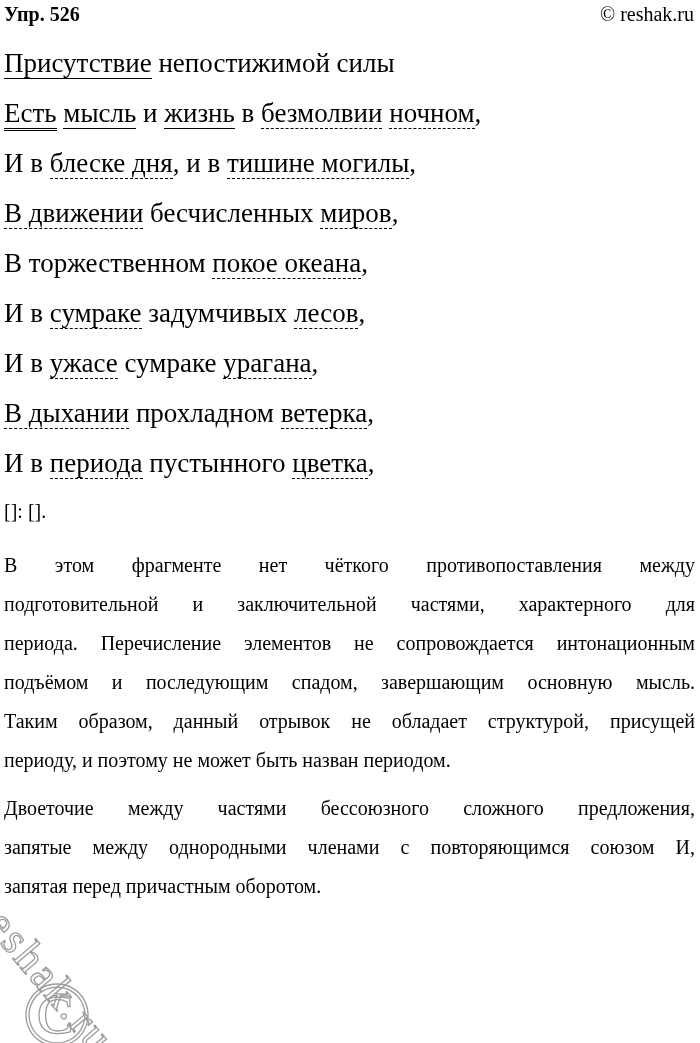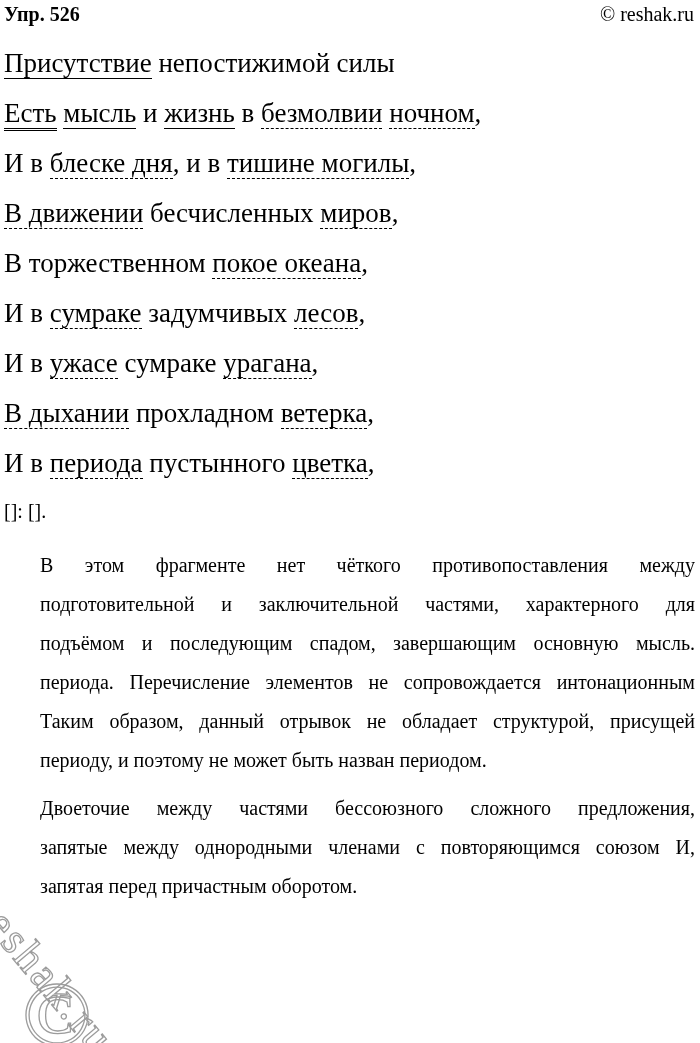--- a/index.html
+++ b/index.html
@@ -24,21 +24,21 @@
   .u-solid  { border-bottom: 1px solid #000; }
   .u-double { border-bottom: 3px double #000; }
   .u-dashed { border-bottom: 1px dashed #000; }
 
   .scheme { margin-left: 4px; font-size: 20px; line-height: 46px; height: 46px; }
 
   .answer { margin: 12px 5px 0 4px; font-size: 20px; }
   .answer p { margin: 0 0 9px 0; }
   .ans-line {
     display: block; line-height: 39px;
-    text-align: justify; text-align-last: justify; margin-left: 36px;
+    text-align: justify; text-align-last: justify;
   }
   .ans-line.last { text-align: right; text-align-last: left; }
 
   .watermark-text {
     position: absolute; left: 4px; top: 886px; z-index: 0;
     font-size: 44px; letter-spacing: 3px;
     color: transparent; -webkit-text-stroke: 1.3px #9c9c9c;
     transform: rotate(50deg); transform-origin: 0 0;
     white-space: nowrap;
   }
@@ -71,22 +71,22 @@
       <div class="poem-line"><span class="u-dashed">В дыхании</span><span> прохладном </span><span class="u-dashed">ветерка</span><span>,</span></div>
       <div class="poem-line"><span>И в </span><span class="u-dashed">периода</span><span> пустынного </span><span class="u-dashed">цветка</span><span>,</span></div>
     </div>
 
   <div class="scheme">[]: [].</div>
 
   <div class="answer">
       <p>
         <span class="ans-line">В этом фрагменте нет чёткого противопоставления между</span>
         <span class="ans-line">подготовительной и заключительной частями, характерного для</span>
+        <span class="ans-line">периода. Перечисление элементов не сопровождается интонационным</span>
         <span class="ans-line">подъёмом и последующим спадом, завершающим основную мысль.</span>
-        <span class="ans-line">периода. Перечисление элементов не сопровождается интонационным</span>
         <span class="ans-line">Таким образом, данный отрывок не обладает структурой, присущей</span>
         <span class="ans-line last">периоду, и поэтому не может быть назван периодом.</span>
       </p>
       <p>
         <span class="ans-line">Двоеточие между частями бессоюзного сложного предложения,</span>
         <span class="ans-line">запятые между однородными членами с повторяющимся союзом И,</span>
         <span class="ans-line last">запятая перед причастным оборотом.</span>
       </p>
     </div>
 </div>

